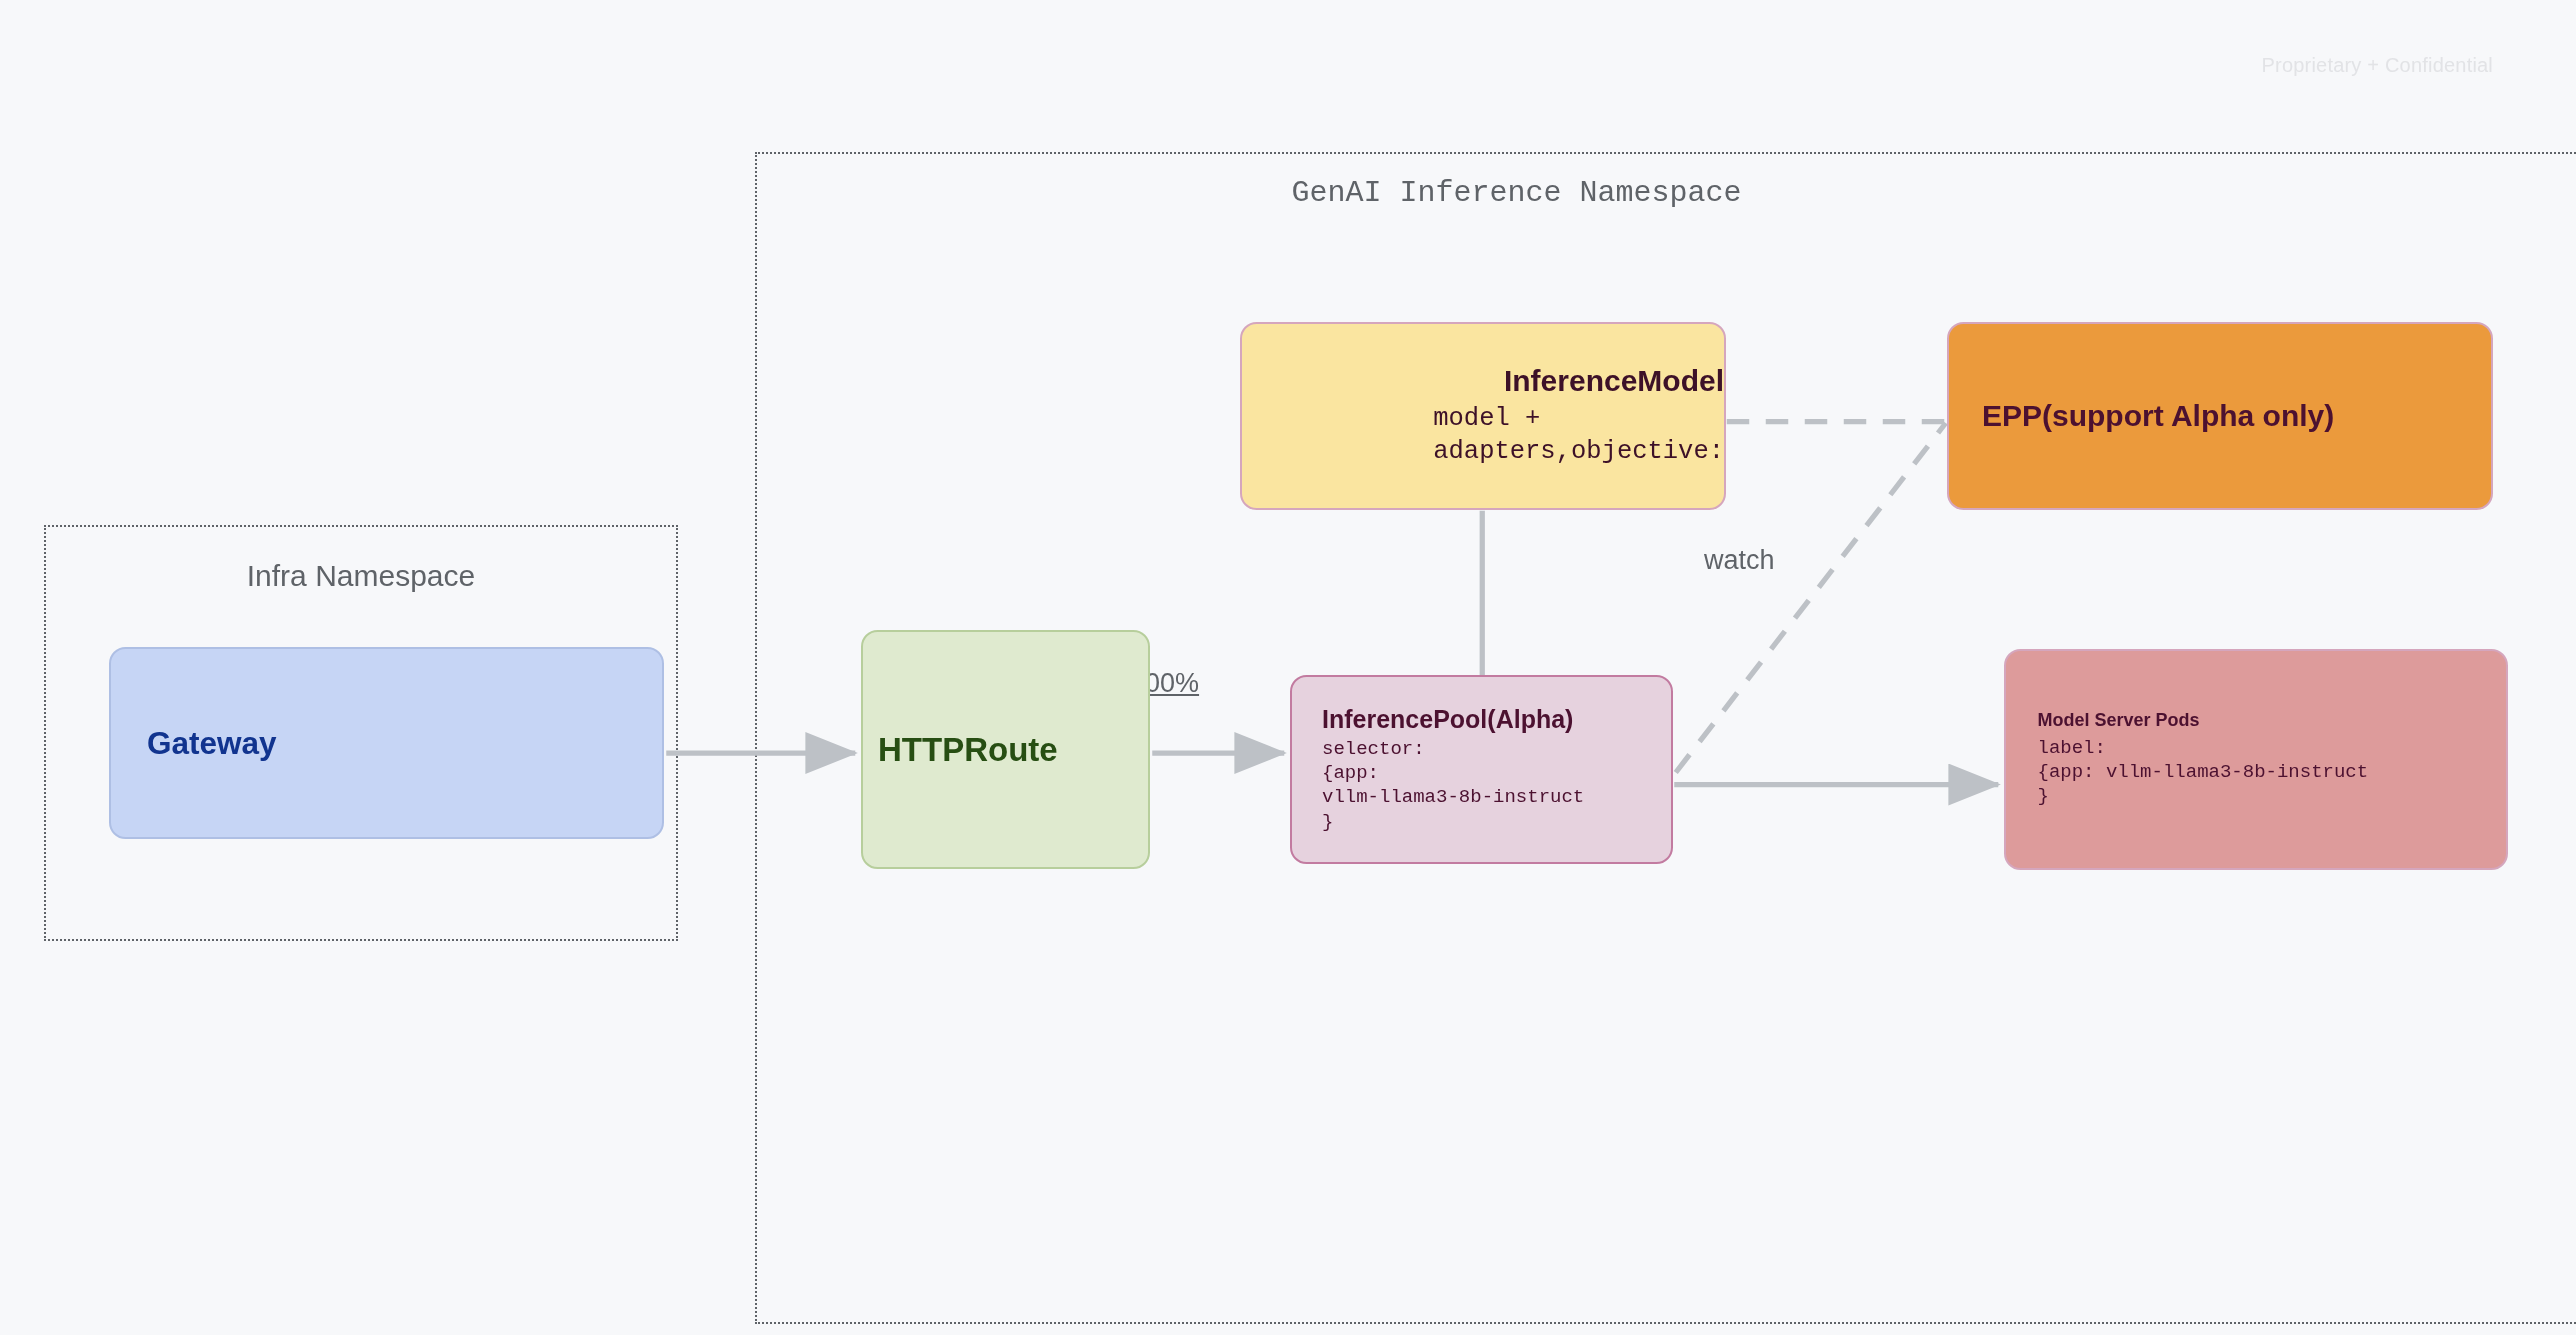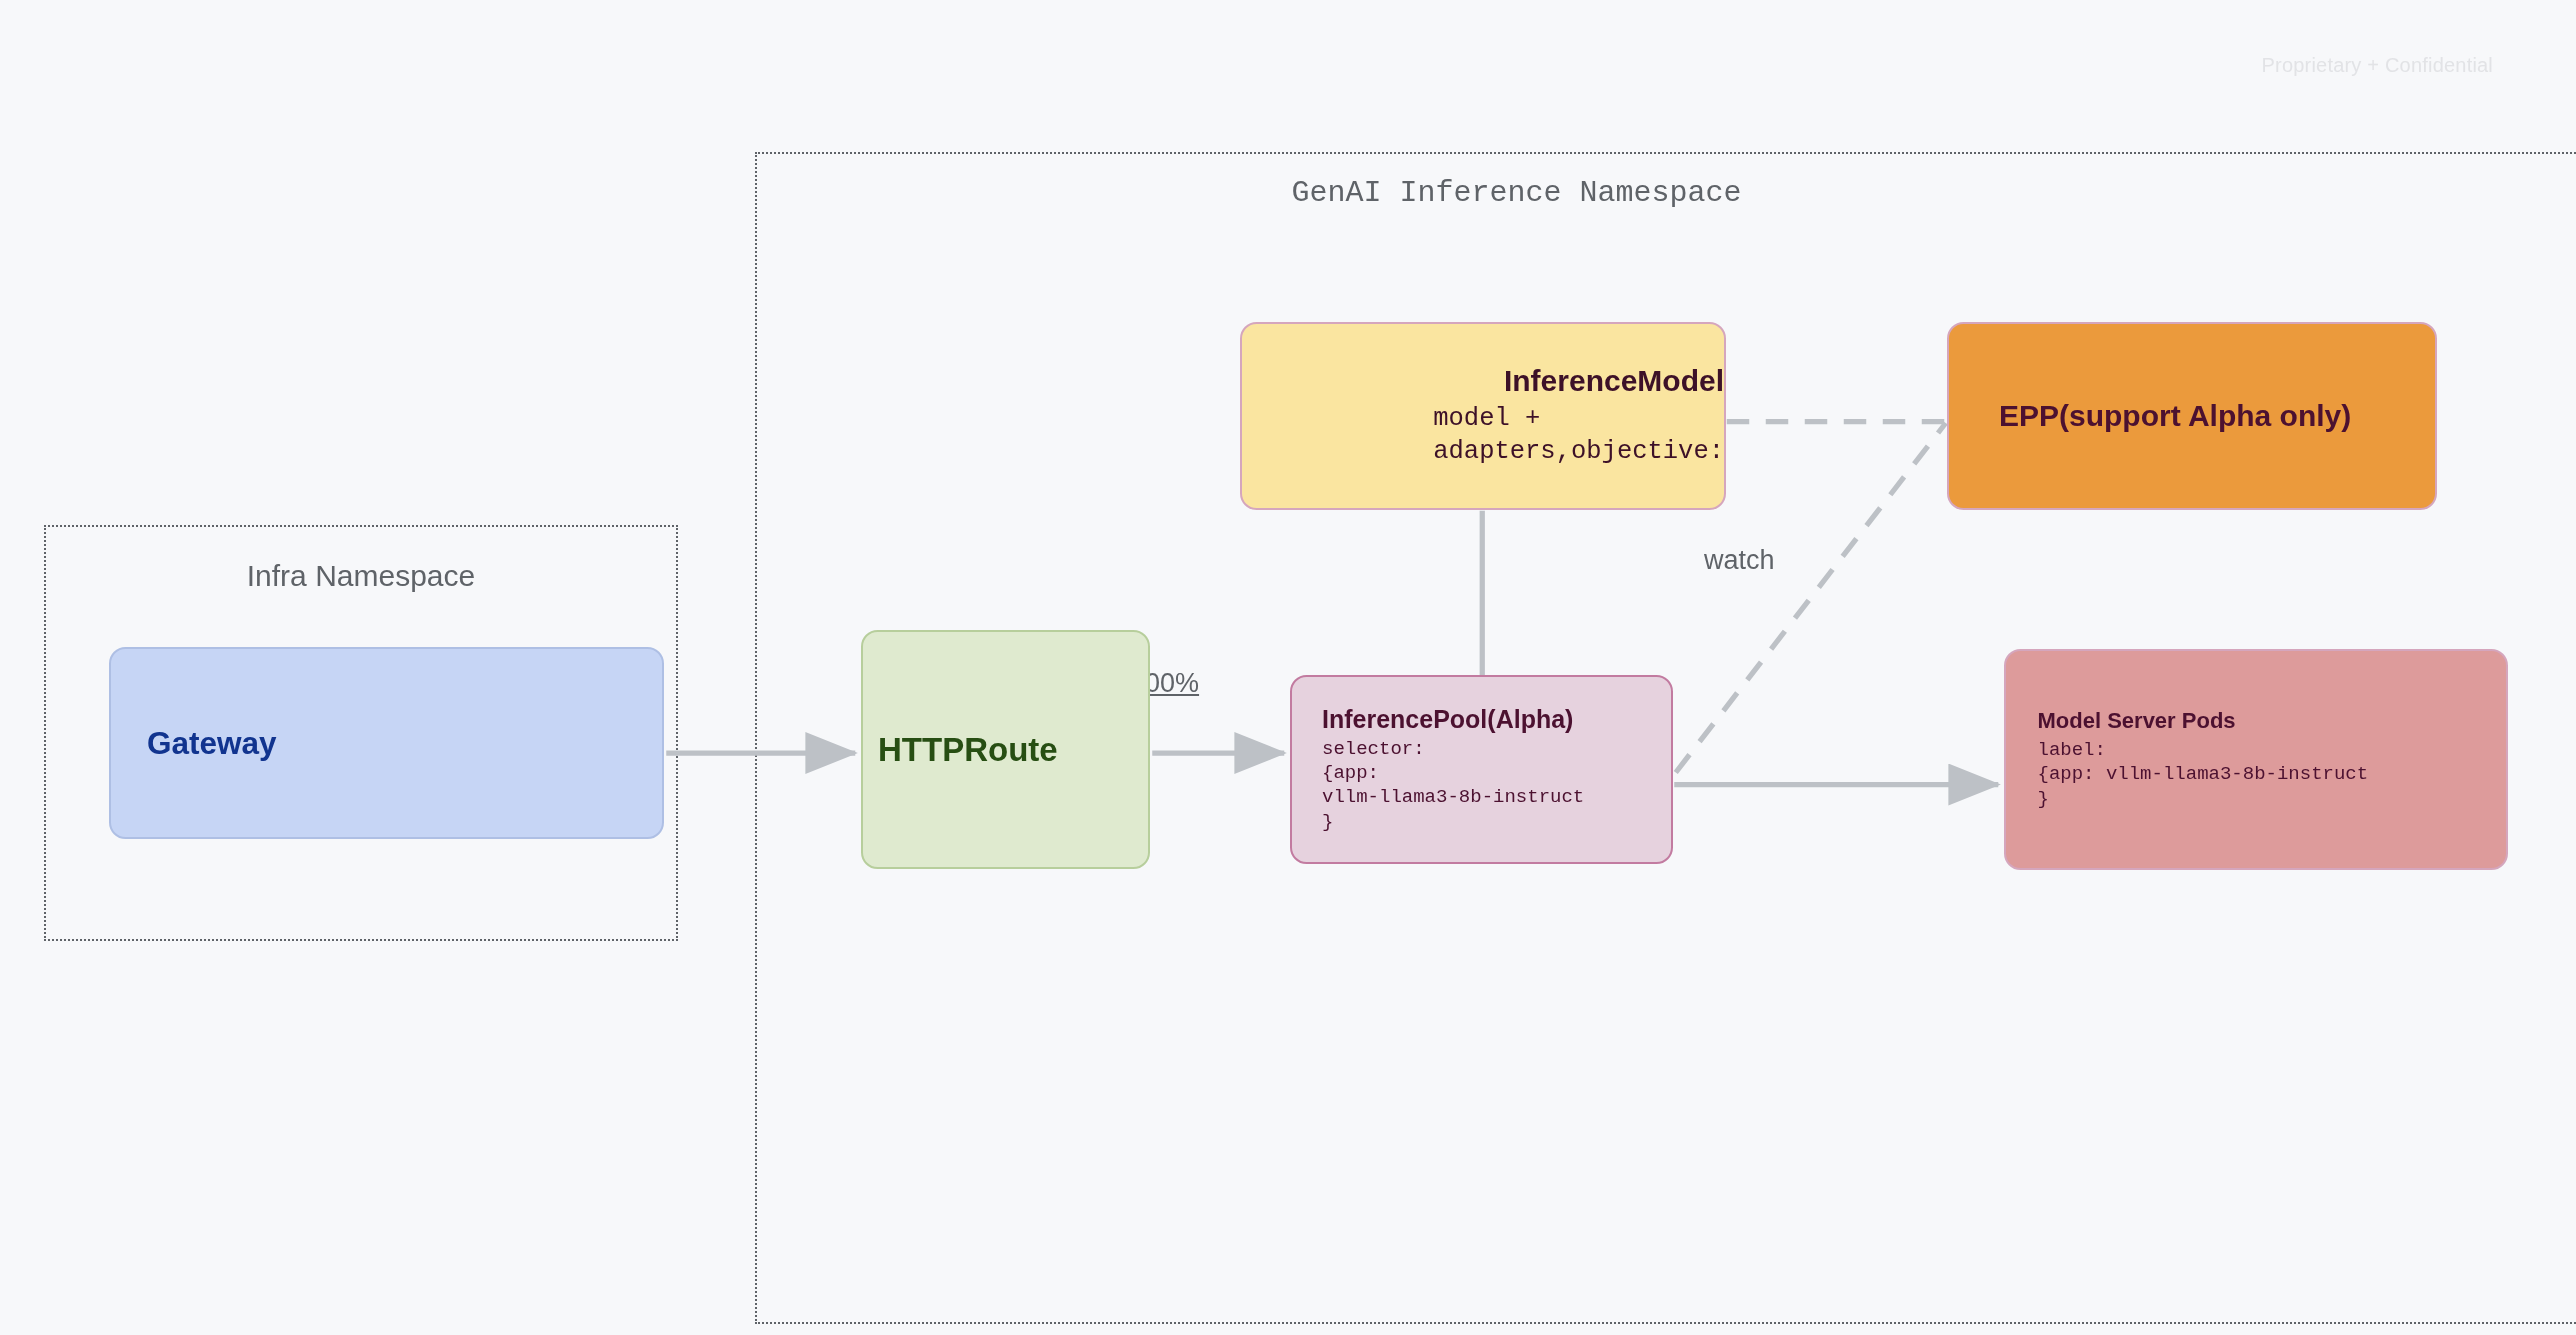--- a/index.html
+++ b/index.html
@@ -118,37 +118,37 @@
     background: #e6d2de;
     border-color: #c27ba0;
     justify-content: center;
     padding-left: 30px;
   }
   #inferencepool .title { color: #4c1130; font-size: 25px; margin-bottom: 3px; }
   #inferencepool .body  { color: #4c1130; font-size: 19px; }
 
   
   #epp {
-    left: 1947px; top: 322px; width: 490px; height: 188px;
+    left: 1947px; top: 322px; width: 546px; height: 188px;
     background: #eb9a3c;
     border-color: #d5a6bd;
     justify-content: center;
-    padding-left: 50px;
+    padding-left: 33px;
   }
   #epp .title { color: #4c1130; font-size: 30px; }
 
   
   #modelserverpods {
     left: 2004px; top: 649px; width: 504px; height: 221px;
     background: #dd9b9b;
     border-color: #d5a6bd;
     justify-content: center;
     padding-left: 31.5px;
   }
-  #modelserverpods .title { color: #4c1130; font-size: 22px; margin-bottom: 4.5px; }
+  #modelserverpods .title { color: #4c1130; font-size: 18px; margin-bottom: 4.5px; }
   #modelserverpods .body  { color: #4c1130; font-size: 19px; }
 
   
   #edges {
     position: absolute;
     left: 0; top: 0;
     width: 2576px; height: 1335px;
     pointer-events: none;
   }
   .edge-label {

